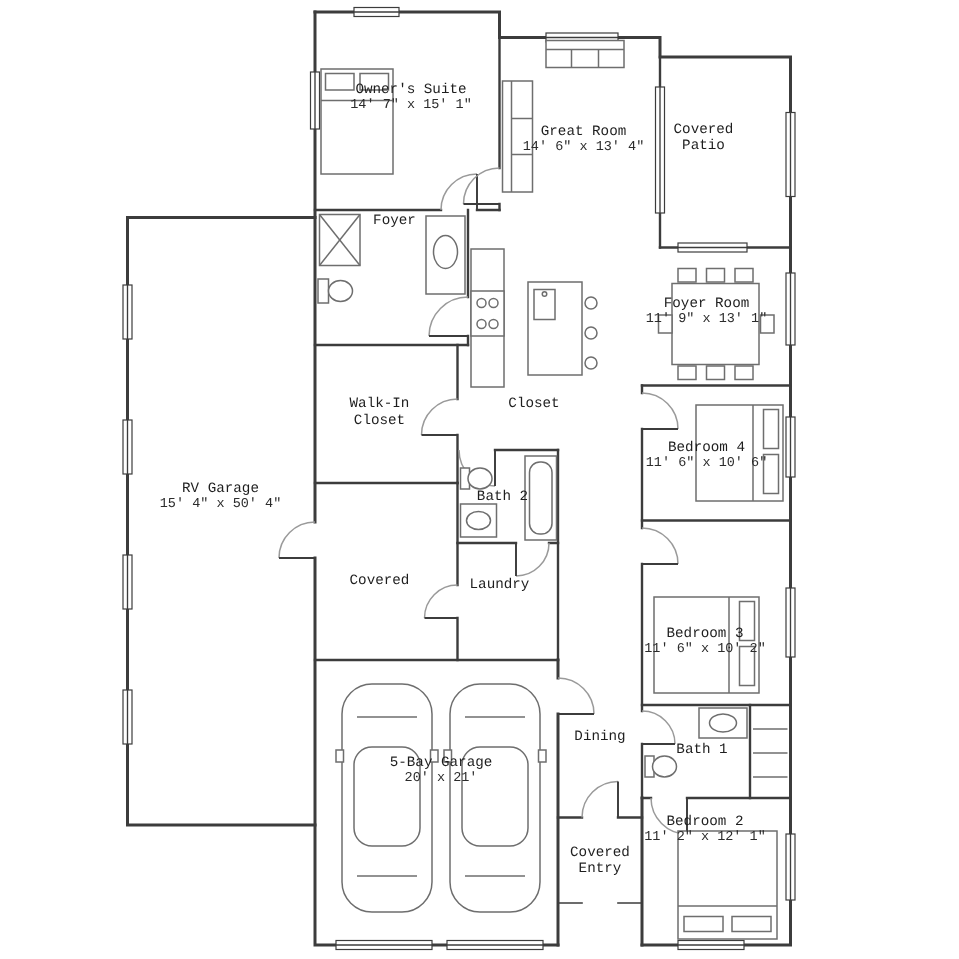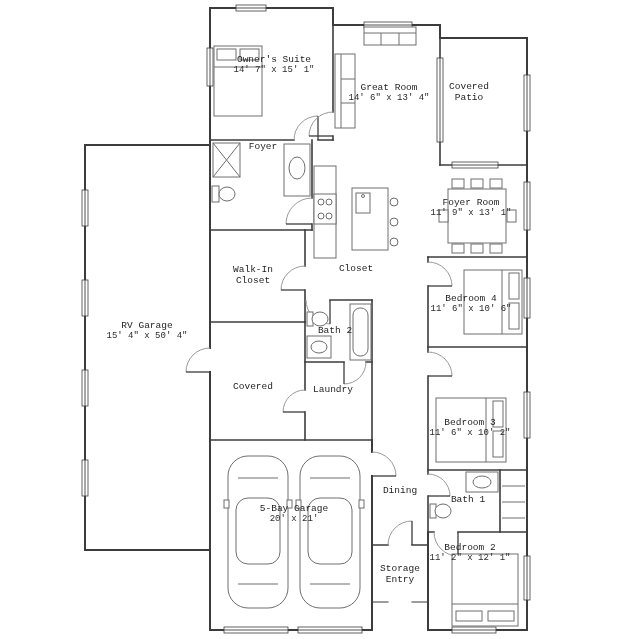--- a/index.html
+++ b/index.html
@@ -374,20 +374,20 @@
   <span class="rname">Dining</span>
 </div>
 <div class="room-label" style="left:468px;top:500px">
   <span class="rname">Bath 1</span>
 </div>
 <div class="room-label" style="left:294px;top:514px">
   <span class="rname">5-Bay Garage</span>
   <span class="dims">20' x 21'</span>
 </div>
 <div class="room-label wrap" style="left:400px;top:574px">
-  <span class="rname">Storage Entry</span>
+  <span class="rname">Covered Entry</span>
 </div>
 <div class="room-label" style="left:470px;top:553px">
   <span class="rname">Bedroom 2</span>
   <span class="dims">11' 2" x 12' 1"</span>
 </div>
 
 </div>
 
 </body></html>

